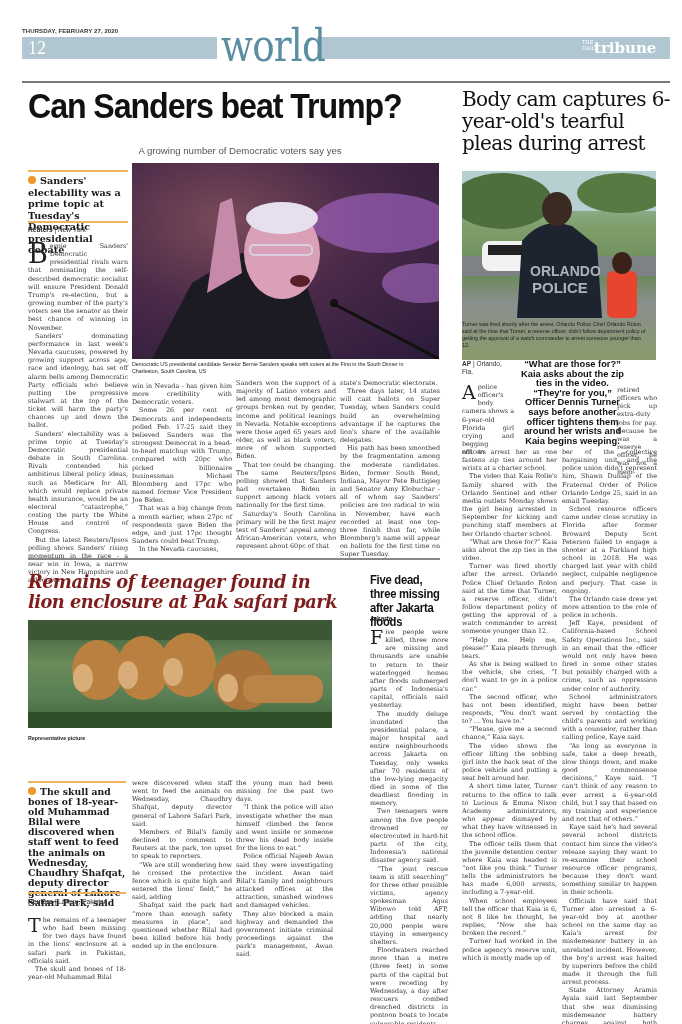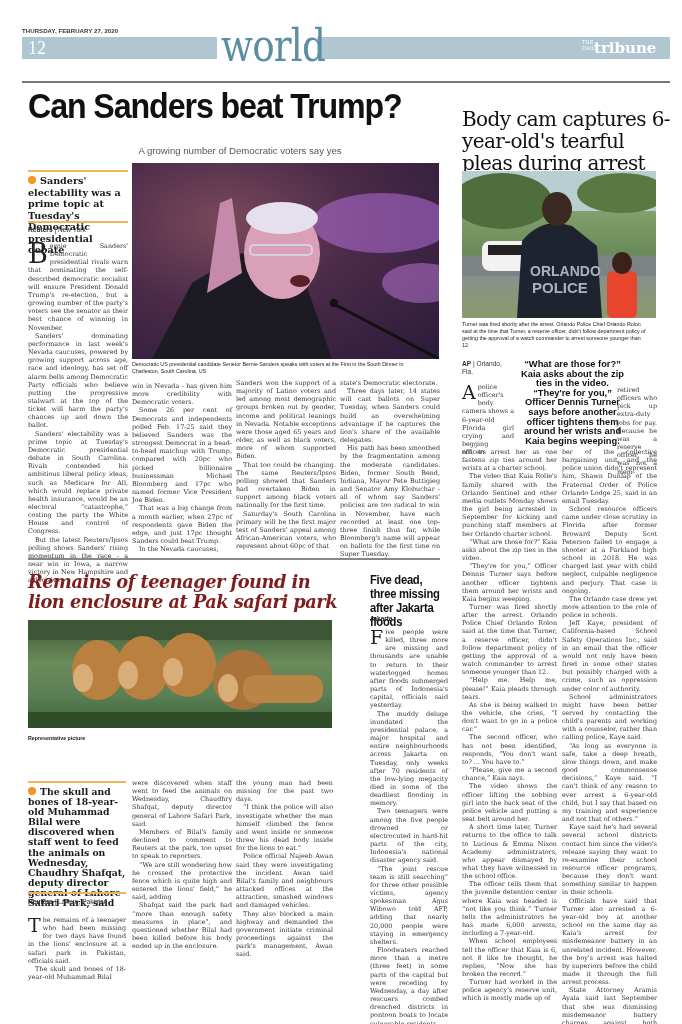--- a/index.html
+++ b/index.html
@@ -32,21 +32,21 @@
   .body-col p { text-indent: 7px; }
   .body-col p.first { text-indent: 0; }
   .dropcap { float: left; font-size: 27px; line-height: 22px; margin: 1px 2px 0 0; color: #222; }
   .dropcap-sm { float: left; font-size: 19px; line-height: 16px; margin: 1px 2px 0 0; color: #222; }
 
   .caption { font-family: "Liberation Sans", sans-serif; font-size: 5.6px; line-height: 7px; color: #222; transform: scaleX(0.95); transform-origin: left; }
 
   
   .photo { overflow: hidden; }
   .photo-sanders { left: 132px; top: 163px; width: 307px; height: 196px; background: radial-gradient(ellipse at 30% 30%, #7a4a5a 0%, #4a2a48 45%, #2b1a3a 100%); }
-  .photo-bodycam { left: 462px; top: 171px; width: 194px; height: 147px; background: linear-gradient(180deg, #a9c4c6 0%, #7f9e6a 30%, #6a8a5a 55%, #8a8f8e 70%, #8a9b6a 100%); }
+  .photo-bodycam { left: 462px; top: 171px; width: 194px; height: 189px; background: linear-gradient(180deg, #a9c4c6 0%, #7f9e6a 30%, #6a8a5a 55%, #8a8f8e 70%, #8a9b6a 100%); }
   .photo-lions { left: 28px; top: 620px; width: 304px; height: 108px; background: linear-gradient(180deg, #3f5a3a 0%, #6a8b5a 40%, #5a7f55 70%, #3f6235 100%); }
 
   .h-body { left: 462px; top: 88px; font-family: "DejaVu Serif", serif; font-size: 20px; line-height: 22px; color: #111; letter-spacing: -0.6px; }
   .h-lions { left: 28px; top: 572px; font-family: "DejaVu Serif", serif; font-style: italic; font-weight: bold; font-size: 17.8px; line-height: 20px; color: #7f1d1d; letter-spacing: -0.5px; }
   .h-jakarta { left: 370px; top: 573px; font-family: "Liberation Sans", sans-serif; font-weight: bold; font-size: 12.5px; line-height: 14px; color: #111; letter-spacing: -0.3px; transform: scaleX(0.9); transform-origin: left; }
   .dateline-jakarta { left: 370px; top: 615px; font-family: "Liberation Sans", sans-serif; font-weight: bold; font-size: 6.4px; color: #222; }
 
   .quote-box { left: 520px; top: 360px; width: 105px; text-align: center; font-family: "Liberation Sans", sans-serif; font-weight: bold; font-size: 9.3px; line-height: 9.6px; color: #111; }
 
   .mid-rule { left: 28px; top: 558px; width: 412px; height: 1.5px; background: #888; }
@@ -106,21 +106,21 @@
   <p>Saturday's South Carolina primary will be the first major test of Sanders' appeal among African-American voters, who represent about 60pc of that</p>
 </div>
 <div class="abs body-col" style="left:340px;top:379px;width:100px;">
   <p class="first">state's Democratic electorate.</p>
   <p>Three days later, 14 states will cast ballots on Super Tuesday, when Sanders could build an overwhelming advantage if he captures the lion's share of the available delegates.</p>
   <p>His path has been smoothed by the fragmentation among the moderate candidates. Biden, former South Bend, Indiana, Mayor Pete Buttigieg and Senator Amy Klobuchar - all of whom say Sanders' policies are too radical to win in November, have each recorded at least one top-three finish thus far, while Bloomberg's name will appear on ballots for the first time on Super Tuesday.</p>
 </div>
 
 <div class="abs mid-rule"></div>
 
-<div class="abs h-body" style="width:210px;margin-top:20px;">Body cam captures 6-year-old's tearful pleas during arrest</div>
+<div class="abs h-body" style="width:210px;">Body cam captures 6-year-old's tearful pleas during arrest</div>
 <div class="abs photo photo-bodycam">
   <svg width="194" height="147" viewBox="0 0 194 147">
     <rect x="0" y="0" width="194" height="40" fill="#b7cfd0"></rect>
     <ellipse cx="40" cy="30" rx="50" ry="28" fill="#4f6e3d"></ellipse>
     <ellipse cx="160" cy="22" rx="45" ry="20" fill="#587a42"></ellipse>
     <rect x="0" y="85" width="194" height="20" fill="#7d8285"></rect>
     <rect x="20" y="70" width="60" height="30" rx="8" fill="#f2f2f2"></rect>
     <rect x="26" y="74" width="48" height="10" fill="#222"></rect>
     <path d="M55 147 L60 70 Q80 45 110 55 L135 75 L140 147 Z" fill="#1d2430"></path>
     <ellipse cx="95" cy="38" rx="15" ry="17" fill="#3b2a22"></ellipse>
@@ -138,21 +138,20 @@
 </div>
 <div class="abs quote-box">“What are those for?” Kaia asks about the zip ties in the video. “They're for you,” Officer Dennis Turner says before another officer tightens them around her wrists and Kaia begins weeping.</div>
 <div class="abs body-col" style="left:617px;top:360px;width:40px;margin-top:26px;">
   <p class="first">retired officers who pick up extra-duty jobs for pay. Because he was a reserve officer, he was not a mem-</p>
 </div>
 
 <div class="abs body-col" style="left:462px;top:448px;width:95px;">
   <p class="first">not to arrest her as one fastens zip ties around her wrists at a charter school.</p>
   <p>The video that Kaia Rolle's family shared with the Orlando Sentinel and other media outlets Monday shows the girl being arrested in September for kicking and punching staff members at her Orlando charter school.</p>
   <p>“What are those for?” Kaia asks about the zip ties in the video.</p>
-  <p>“They're for you,” Officer Dennis Turner says before another officer tightens them around her wrists and Kaia begins weeping.</p>
   <p>Turner was fired shortly after the arrest. Orlando Police Chief Orlando Rolon said at the time that Turner, a reserve officer, didn't follow department policy of getting the approval of a watch commander to arrest someone younger than 12.</p>
   <p>“Help me. Help me, please!” Kaia pleads through tears.</p>
   <p>As she is being walked to the vehicle, she cries, “I don't want to go in a police car.”</p>
   <p>The second officer, who has not been identified, responds, “You don't want to? ... You have to.”</p>
   <p>“Please, give me a second chance,” Kaia says.</p>
   <p>The video shows the officer lifting the sobbing girl into the back seat of the police vehicle and putting a seat belt around her.</p>
   <p>A short time later, Turner returns to the office to talk to Lucious &amp; Emma Nixon Academy administrators, who appear dismayed by what they have witnessed in the school office.</p>
   <p>The officer tells them that the juvenile detention center where Kaia was headed is “not like you think.” Turner tells the administrators he has made 6,000 arrests, including a 7-year-old.</p>
   <p>When school employees tell the officer that Kaia is 6, not 8 like he thought, he replies, “Now she has broken the record.”</p>
   <p>Turner had worked in the police agency's reserve unit, which is mostly made up of</p>

